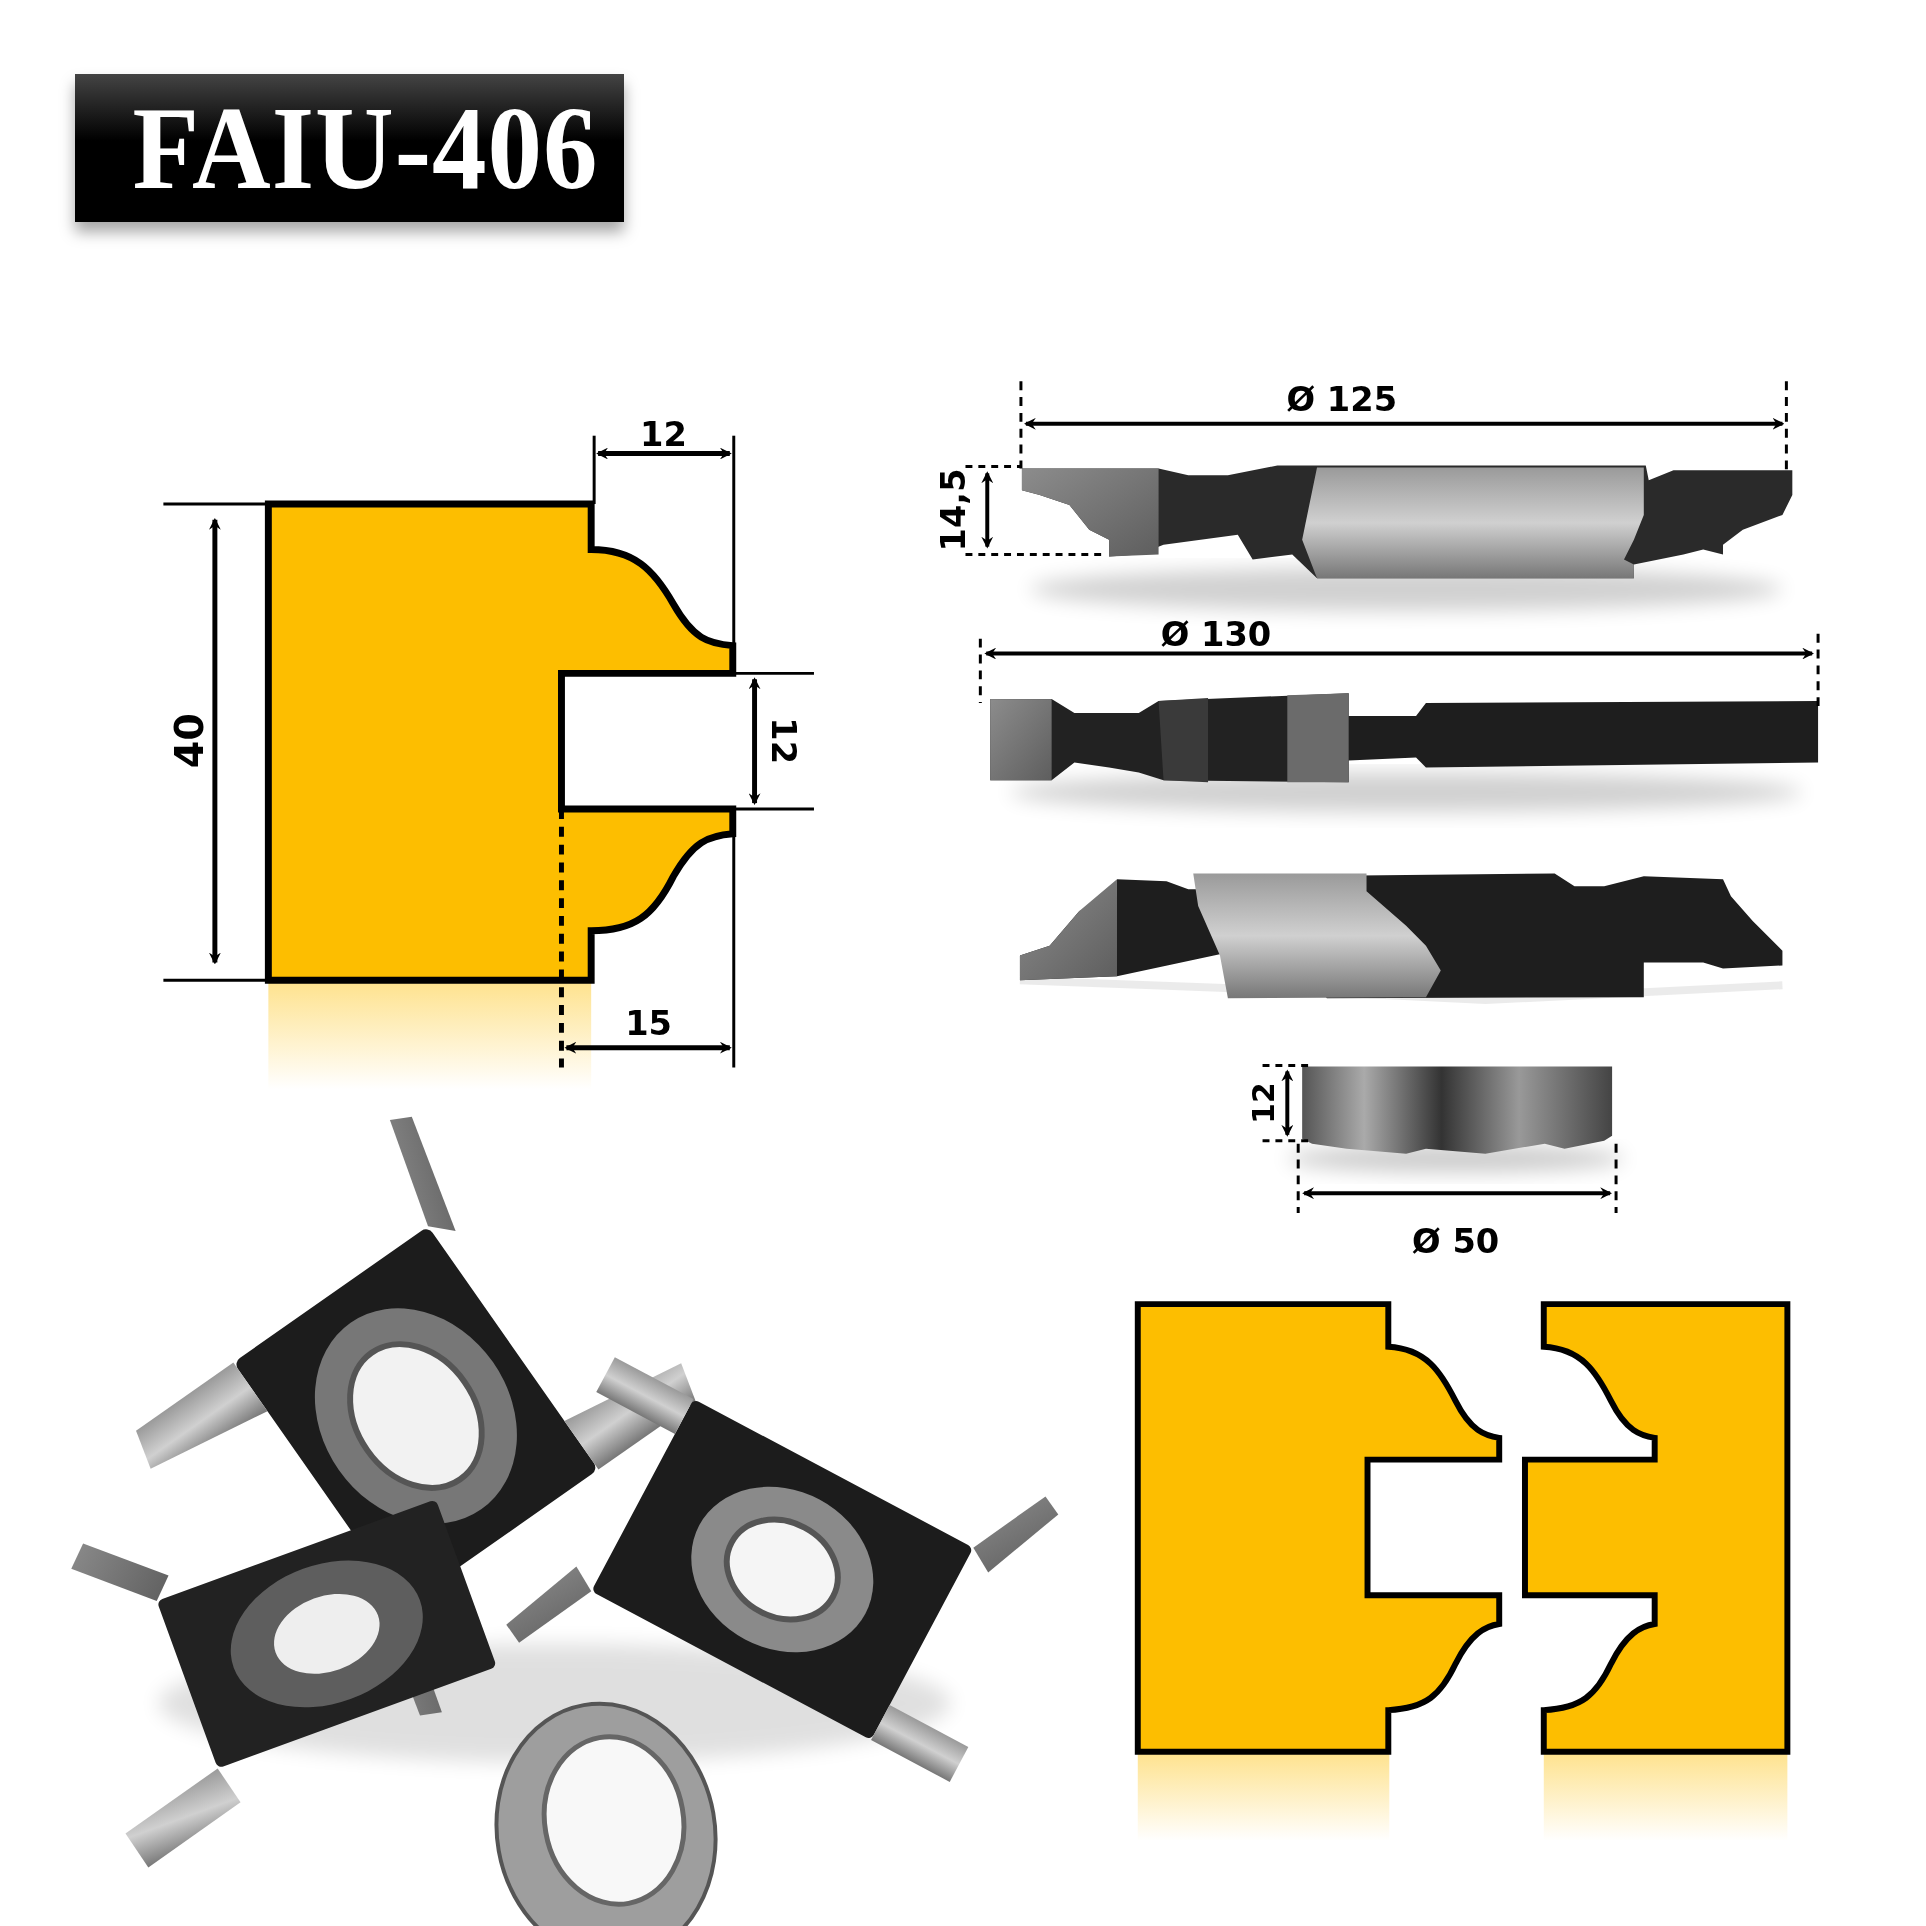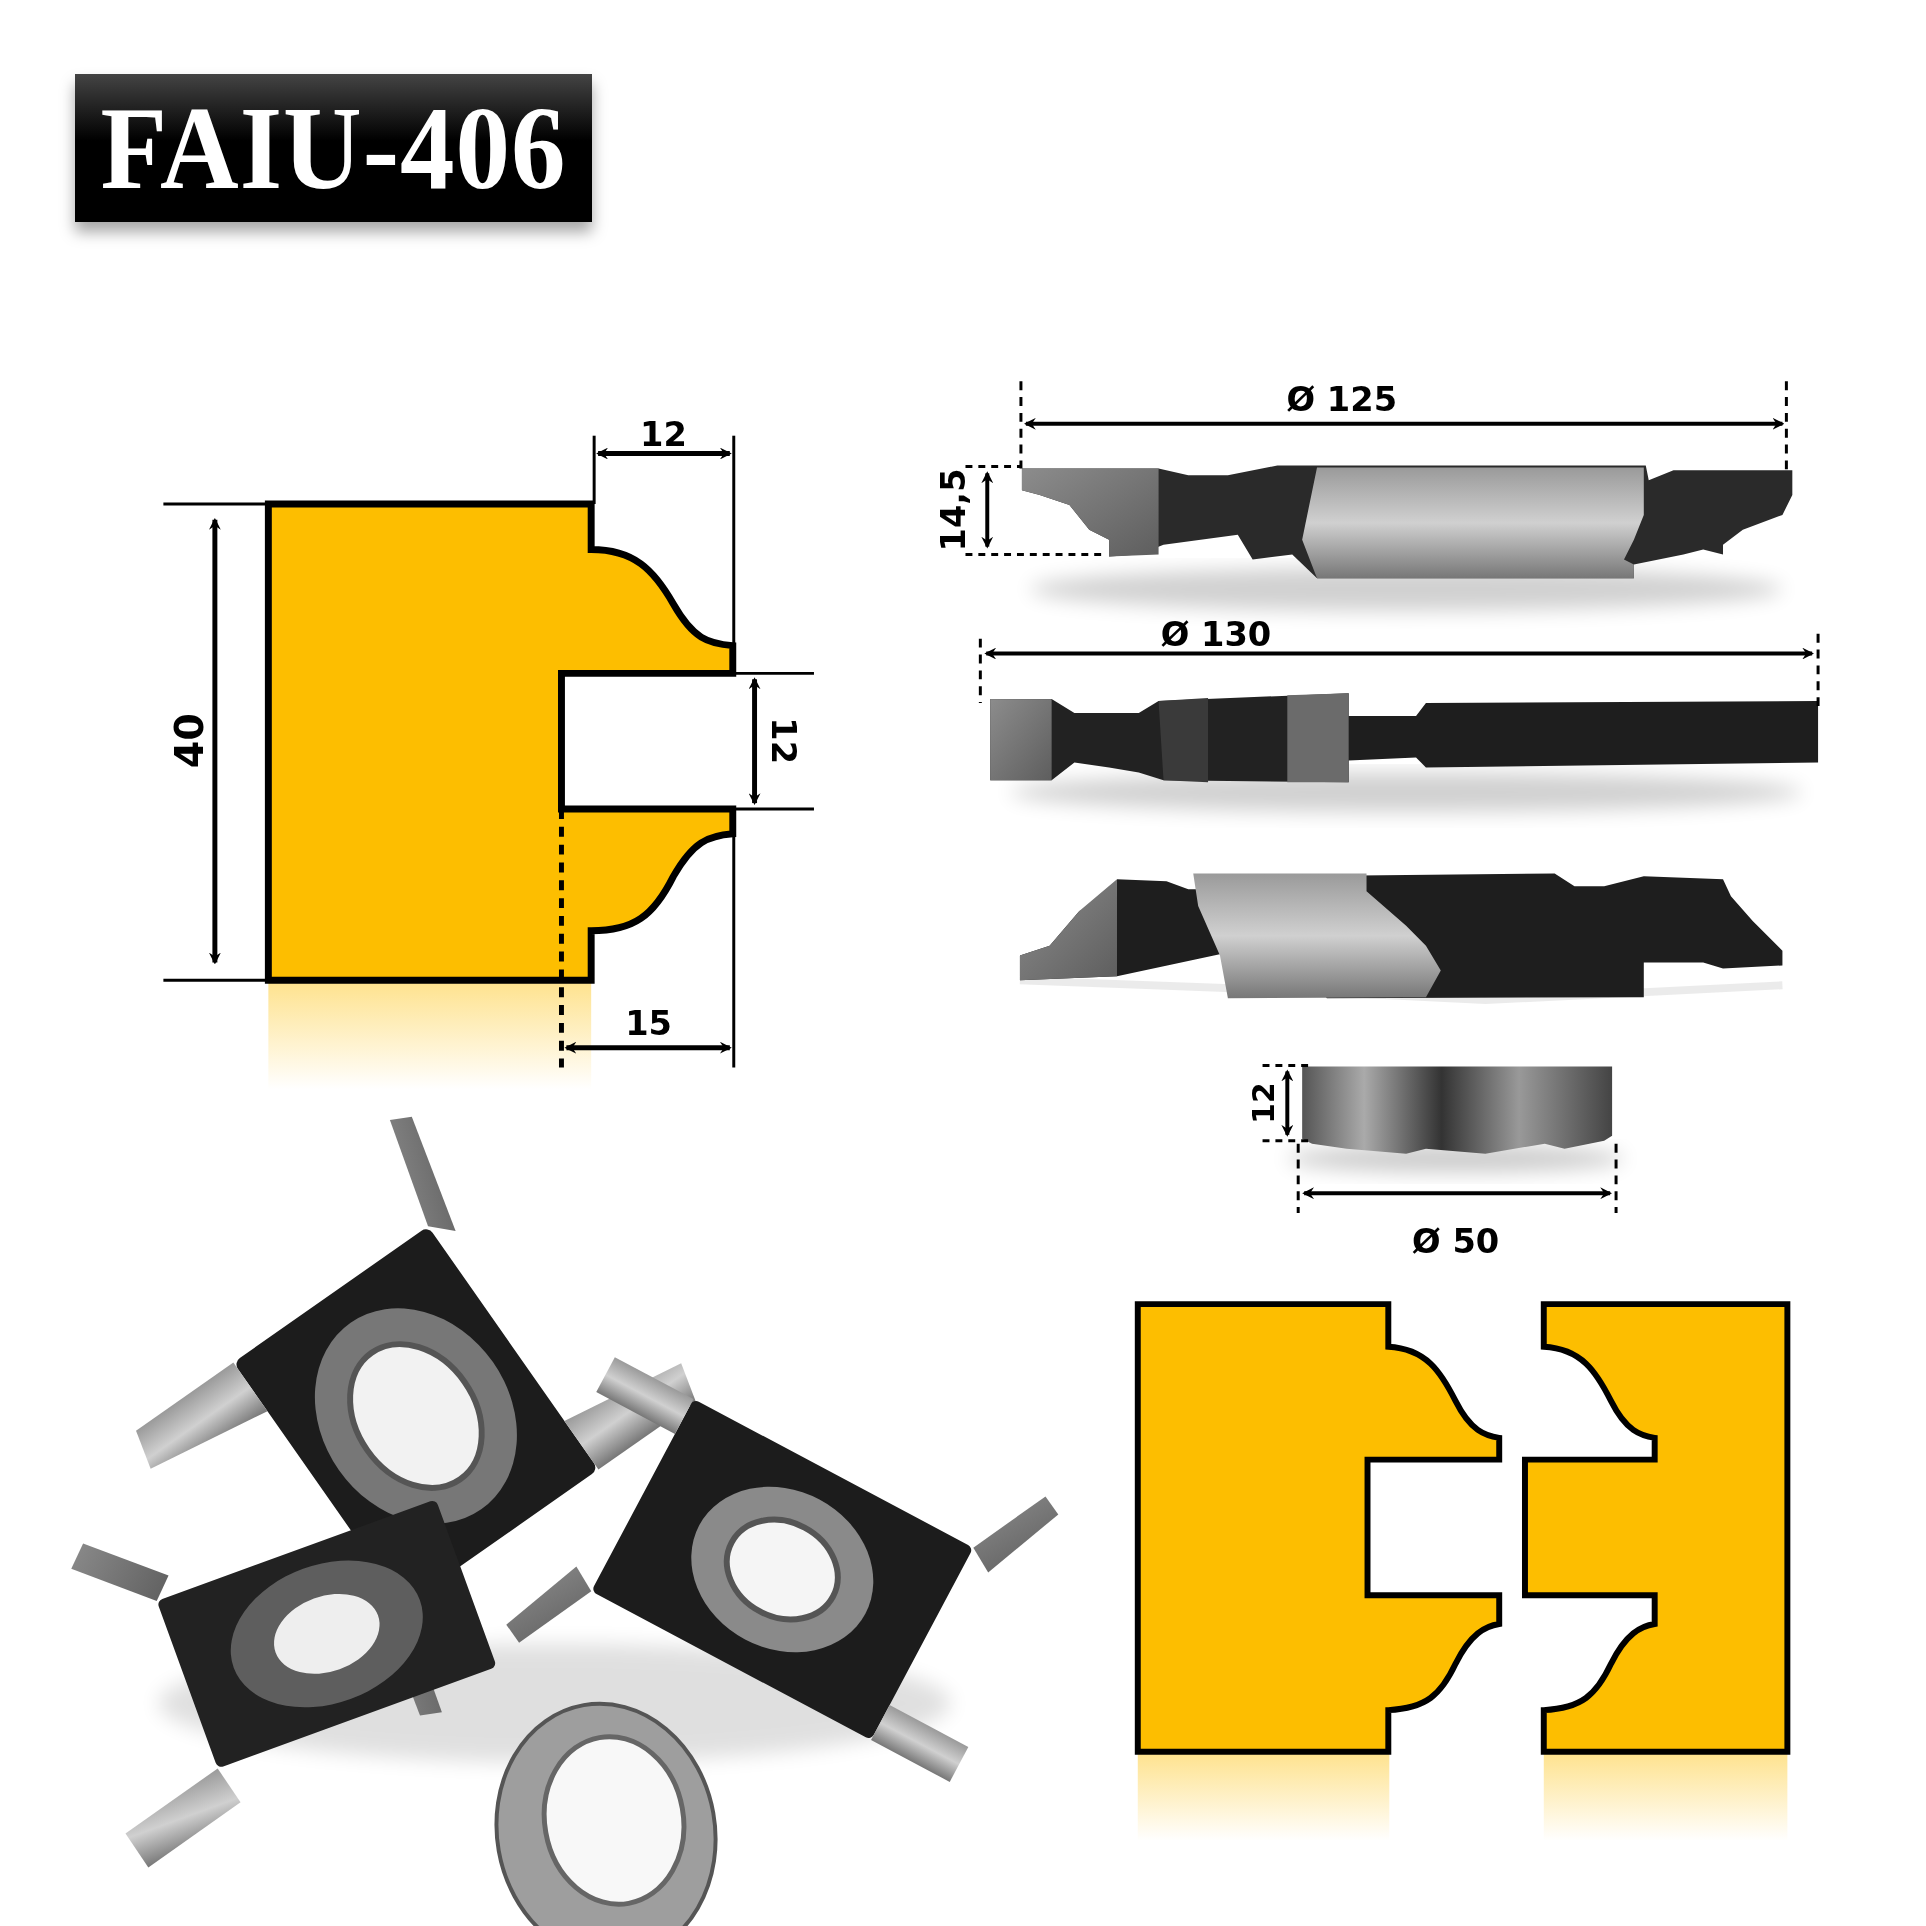--- a/index.html
+++ b/index.html
@@ -3,21 +3,21 @@
 <meta charset="utf-8">
 <style>
   html, body { margin: 0; padding: 0; background: #ffffff; }
   body { width: 1927px; height: 1927px; position: relative; overflow: hidden;
          font-family: "DejaVu Sans", sans-serif; }
   .abs { position: absolute; }
   #title-box {
     left: 75px; top: 74px; width: 517px; height: 148px;
     background: linear-gradient(#444444 0%, #000000 45%, #000000 100%);
     box-shadow: 0 10px 14px rgba(0,0,0,0.35);
-    display: flex; align-items: center; justify-content: center;
+    display: flex; align-items: center; justify-content: center; padding-left: 32px;
   }
   #title-text {
     color: #ffffff; font-family: "Liberation Serif", "DejaVu Serif", serif;
     font-weight: bold; font-size: 109px; letter-spacing: 1px; line-height: 1;
     transform: scaleY(1.08);
   }
   svg { position: absolute; left: 0; top: 0; }
   .dimtxt { font-family: "DejaVu Sans", sans-serif; font-weight: bold; fill: #000; }
 </style>
 </head>

